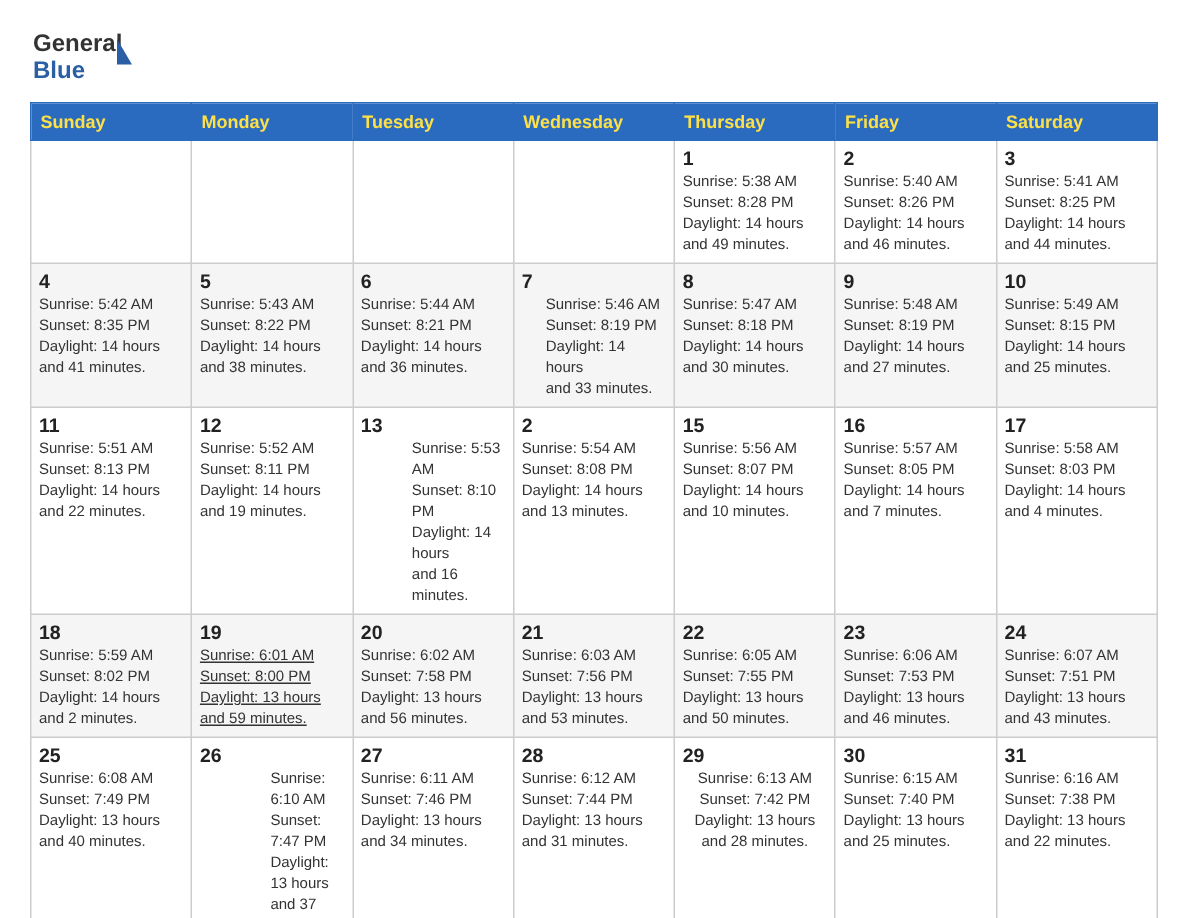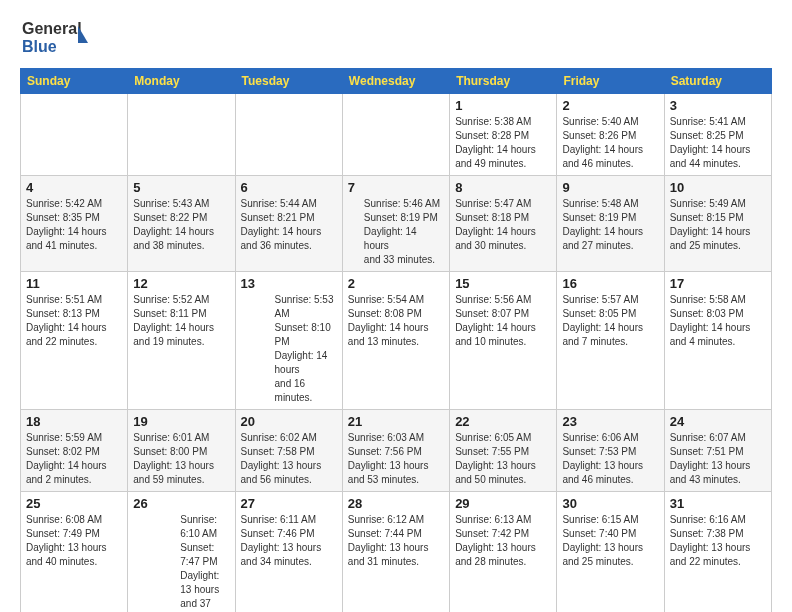--- a/index.html
+++ b/index.html
@@ -238,21 +238,21 @@
       <tr>
         <td>
           <div class="day-number">18</div>
           <div class="day-info" style="white-space: pre-line;">Sunrise: 5:59 AM
 Sunset: 8:02 PM
 Daylight: 14 hours
 and 2 minutes.</div>
         </td>
         <td>
           <div class="day-number">19</div>
-          <div class="day-info" style="white-space: pre-line;">Sunrise: 6:01 AM
+          <div class="day-info" style="white-space: pre-line; text-decoration: underline;">Sunrise: 6:01 AM
 Sunset: 8:00 PM
 Daylight: 13 hours
 and 59 minutes.</div>
         </td>
         <td>
           <div class="day-number">20</div>
           <div class="day-info" style="white-space: pre-line;">Sunrise: 6:02 AM
 Sunset: 7:58 PM
 Daylight: 13 hours
 and 56 minutes.</div>
@@ -310,21 +310,21 @@
         </td>
         <td>
           <div class="day-number">28</div>
           <div class="day-info" style="white-space: pre-line;">Sunrise: 6:12 AM
 Sunset: 7:44 PM
 Daylight: 13 hours
 and 31 minutes.</div>
         </td>
         <td>
           <div class="day-number">29</div>
-          <div class="day-info" style="white-space: pre-line;">Sunrise: 6:13 AM
+          <div class="day-info" style="white-space: pre-line; text-align: center;">Sunrise: 6:13 AM
 Sunset: 7:42 PM
 Daylight: 13 hours
 and 28 minutes.</div>
         </td>
         <td>
           <div class="day-number">30</div>
           <div class="day-info" style="white-space: pre-line;">Sunrise: 6:15 AM
 Sunset: 7:40 PM
 Daylight: 13 hours
 and 25 minutes.</div>

